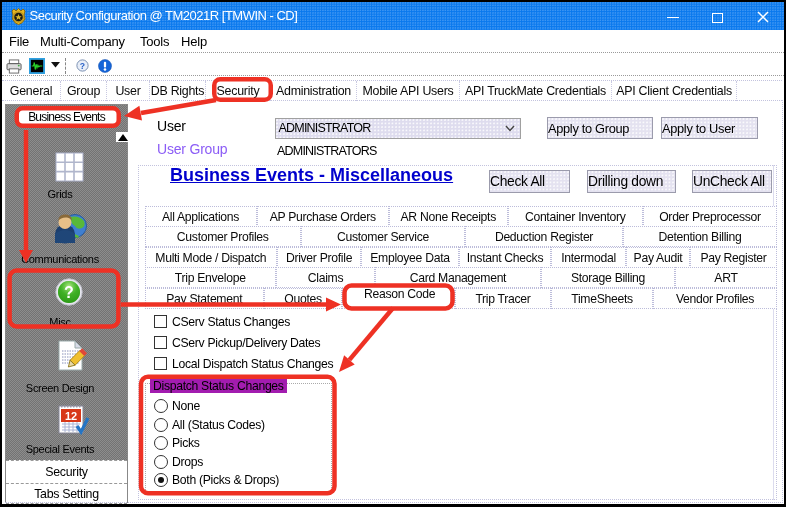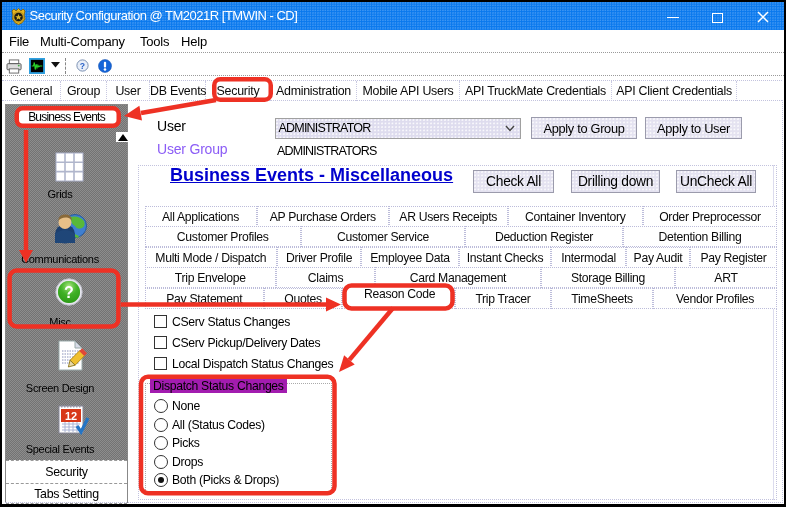--- a/index.html
+++ b/index.html
@@ -20,21 +20,21 @@
   font-size:12.4px; letter-spacing:-0.25px; text-align:center; line-height:20px; white-space:nowrap; }
 #sidebar { left:3px; top:102px; width:123px; height:399px; border:1px solid #888;
   background:repeating-conic-gradient(#8d8d8d 0% 25%, #737373 0% 50%) 0 0/2px 2px; }
 .sb-label { position:absolute; width:108px; text-align:center; font-size:11px; letter-spacing:-0.3px; color:#000; left:0; white-space:nowrap; }
 .sb-row { position:absolute; left:0; width:121px; background:#fff; border-top:1px dashed #999;
   font-size:12.4px; letter-spacing:-0.3px; text-align:center; color:#000; }
 .cell { position:absolute; height:21px; border:1px dotted #bcbcda; background:#fff;
   font-size:12.2px; letter-spacing:-0.3px; color:#0a0a0a; text-align:center; line-height:20px; white-space:nowrap; }
 .btn { position:absolute; border:1px solid #9b9bac; background-color:#e4e2f0;
   background-image:radial-gradient(circle at 1px 1px, rgba(255,255,255,.95) .6px, transparent .95px);
-  background-size:3.5px 3.5px; font-size:12.8px; letter-spacing:-0.3px; color:#000; text-align:center; white-space:nowrap; }
+  background-size:3.5px 3.5px; font-size:12.8px; letter-spacing:-0.3px; color:#000; text-align:left; white-space:nowrap;margin-left:16px; }
 .lbl { position:absolute; font-size:12.2px; letter-spacing:-0.3px; color:#000; white-space:nowrap; }
 .ckb { position:absolute; width:13px; height:13px; border:1px solid #333; background:#fff; }
 .rdo { position:absolute; width:14px; height:14px; border:1px solid #333; background:#fff; border-radius:50%; }
 #panel { left:136px; top:163px; width:639px; height:335px; border:1px dotted #c3c3de; }
 #fieldset { left:143px; top:381px; width:187px; height:109px; border:1px dotted #aaa; }
 #anno { position:absolute; left:0; top:0; width:786px; height:507px; z-index:50; pointer-events:none; }
 </style></head>
 <body>
 <div id="win">
   <div class="abs" id="titlebar">
@@ -78,21 +78,21 @@
     <svg class="abs" style="left:95.5px; top:5px;" width="14" height="14" viewBox="0 0 15 15">
       <circle cx="7.5" cy="7.5" r="7" fill="#1565d8" stroke="#0a4aa8" stroke-width=".5"></circle>
       <rect x="6.3" y="3" width="2.4" height="6" rx="1" fill="#fff"></rect>
       <circle cx="7.5" cy="11.2" r="1.4" fill="#fff"></circle>
     </svg>
   </div>
   <div class="abs" id="tabrow">
     <div class="tab" style="left:0px; width:59px;">General</div>
     <div class="tab" style="left:59px; width:46px;">Group</div>
     <div class="tab" style="left:105px; width:43px;">User</div>
-    <div class="tab" style="left:148px; width:56px;">DB Events</div>
+    <div class="tab" style="left:148px; width:56px;">DB Rights</div>
     <div class="tab" style="left:204px; width:65px;">Security</div>
     <div class="tab" style="left:269px; width:86px;">Administration</div>
     <div class="tab" style="left:355px; width:103px;">Mobile API Users</div>
     <div class="tab" style="left:458px; width:152px;">API TruckMate Credentials</div>
     <div class="tab" style="left:610px; width:125px;">API Client Credentials</div>
   </div>
 
   <div class="abs" id="sidebar">
     <div class="abs" style="left:110px; top:27px; width:14px; height:10px; background:#fff;"></div>
     <svg class="abs" style="left:110px; top:28px;" width="14" height="9" viewBox="0 0 14 9">
@@ -168,21 +168,21 @@
   <div class="abs" style="left:771px; top:163px; width:1px; height:335px; background:#dcdcee;"></div>
   <div class="abs" style="left:780px; top:98px; width:1px; height:403px; border-left:1px dotted #c3c3de;"></div>
   <div class="abs" style="left:3px; top:500px; width:778px; height:1px; border-top:1px dotted #c3c3de;"></div>
   <div class="abs" style="left:168px; top:162.5px; font-size:18px; font-weight:bold; color:#0101cd; text-decoration:underline;">Business Events - Miscellaneous</div>
   <div class="btn" style="left:471px; top:168px; width:81px; height:23px; line-height:22px; font-size:13.8px;">Check All</div>
   <div class="btn" style="left:569px; top:168px; width:89px; height:23px; line-height:22px; font-size:13.8px;">Drilling down</div>
   <div class="btn" style="left:674px; top:168px; width:80px; height:23px; line-height:22px; font-size:13.8px;">UnCheck All</div>
 
   <div class="cell" style="left:142.5px; top:203.5px; width:112.0px;">All Applications</div>
   <div class="cell" style="left:254.5px; top:203.5px; width:132.5px;">AP Purchase Orders</div>
-  <div class="cell" style="left:387px; top:203.5px; width:118.5px;">AR Users Receipts</div>
+  <div class="cell" style="left:387px; top:203.5px; width:118.5px;">AR None Receipts</div>
   <div class="cell" style="left:505.5px; top:203.5px; width:135.5px;">Container Inventory</div>
   <div class="cell" style="left:142.5px; top:224.0px; width:156.5px;">Customer Profiles</div>
   <div class="cell" style="left:641px; top:203.5px; width:134px;">Order Preprocessor</div>
   <div class="cell" style="left:299px; top:224.0px; width:164px;">Customer Service</div>
   <div class="cell" style="left:463px; top:224.0px; width:158px;">Deduction Register</div>
   <div class="cell" style="left:621px; top:224.0px; width:154px;">Detention Billing</div>
   <div class="cell" style="left:142.5px; top:244.5px; width:132.5px;">Multi Mode / Dispatch</div>
   <div class="cell" style="left:275px; top:244.5px; width:84px;">Driver Profile</div>
   <div class="cell" style="left:359px; top:244.5px; width:98px;">Employee Data</div>
   <div class="cell" style="left:457px; top:244.5px; width:92px;">Instant Checks</div>

